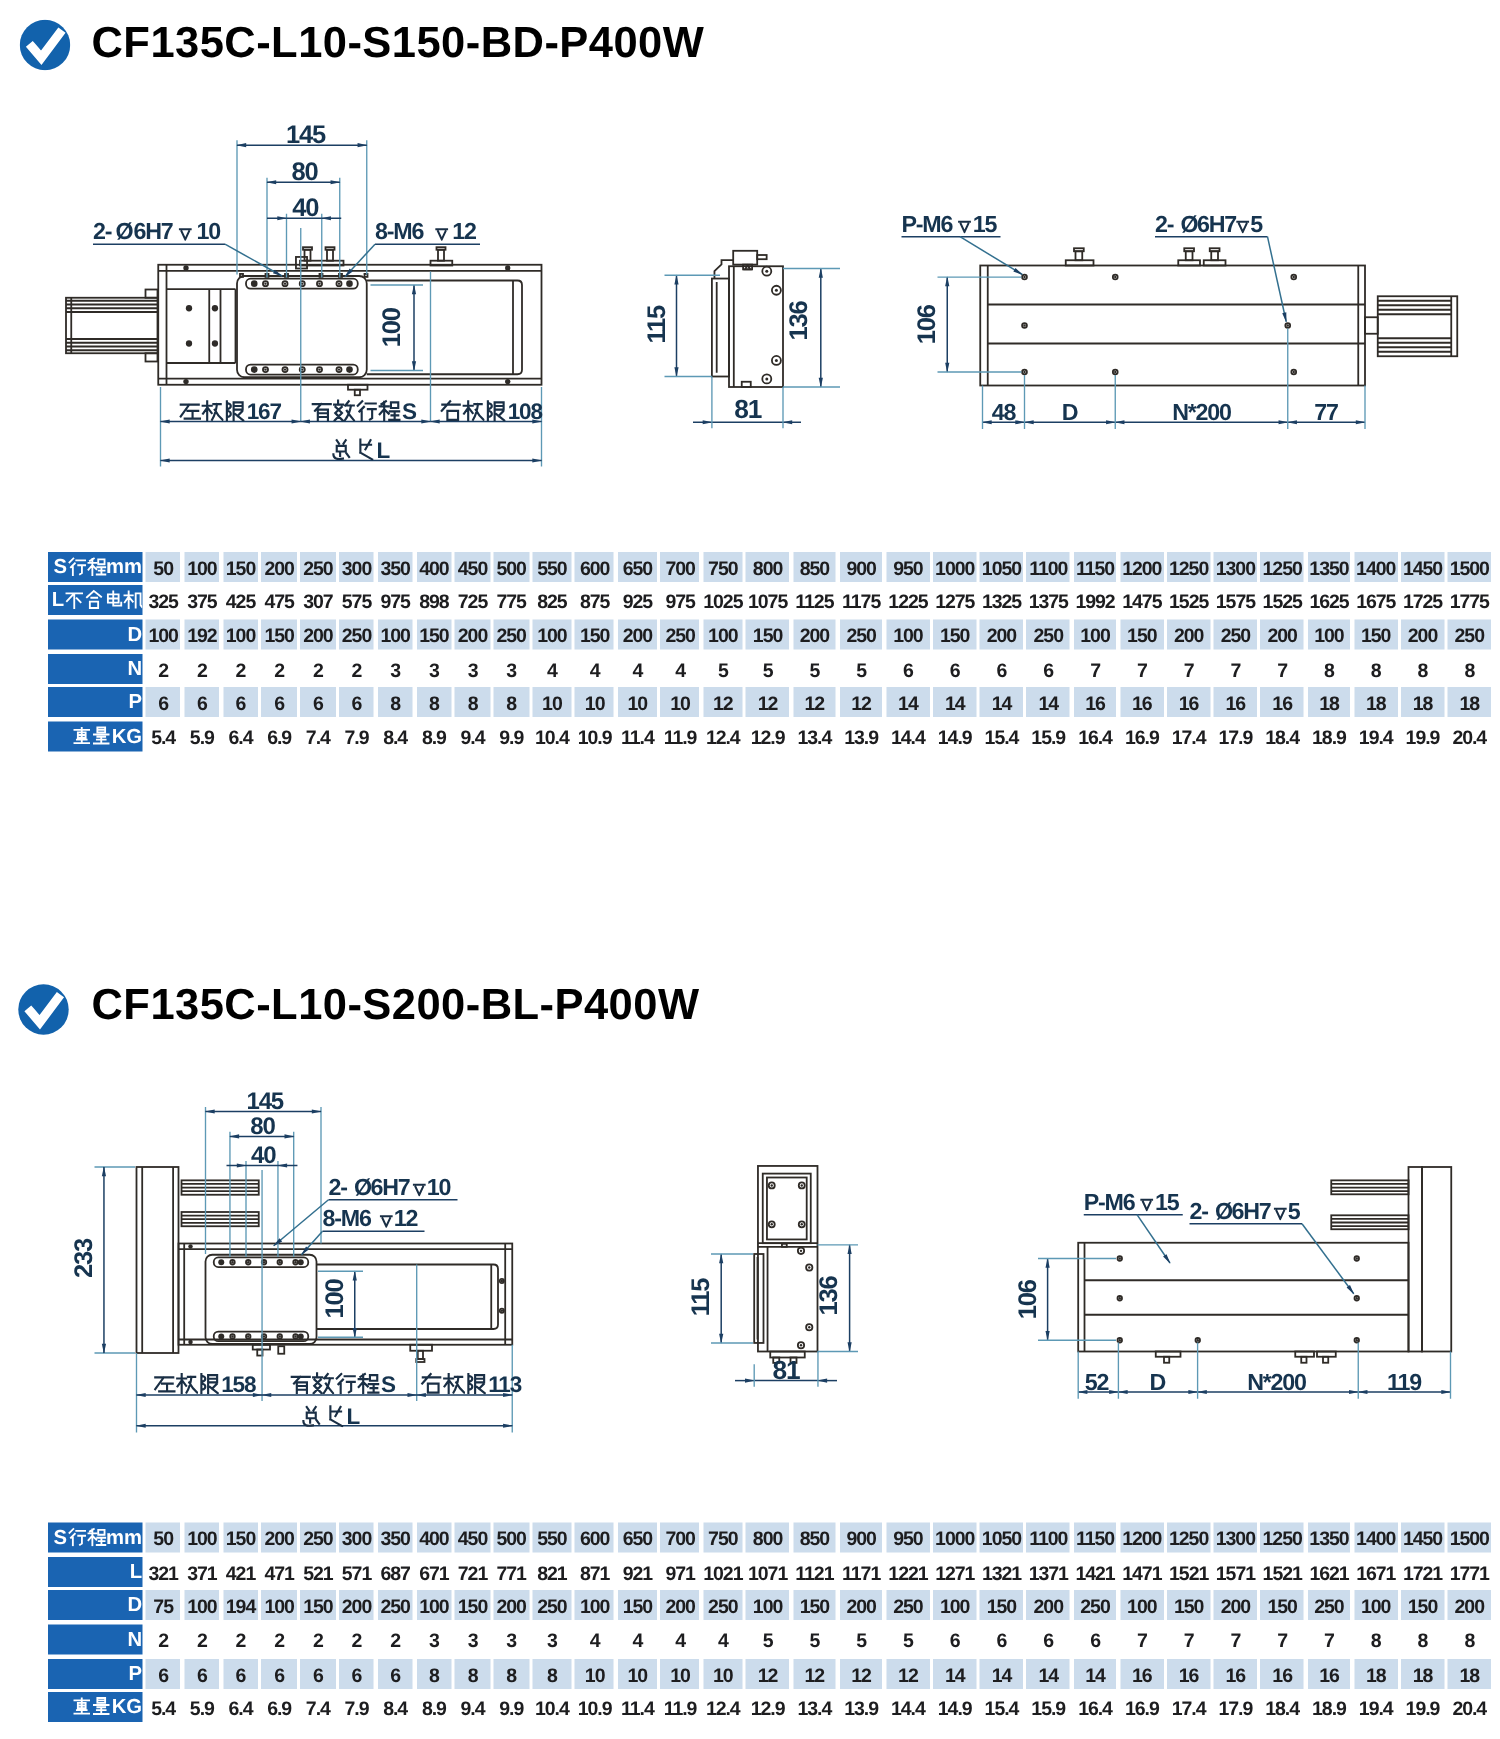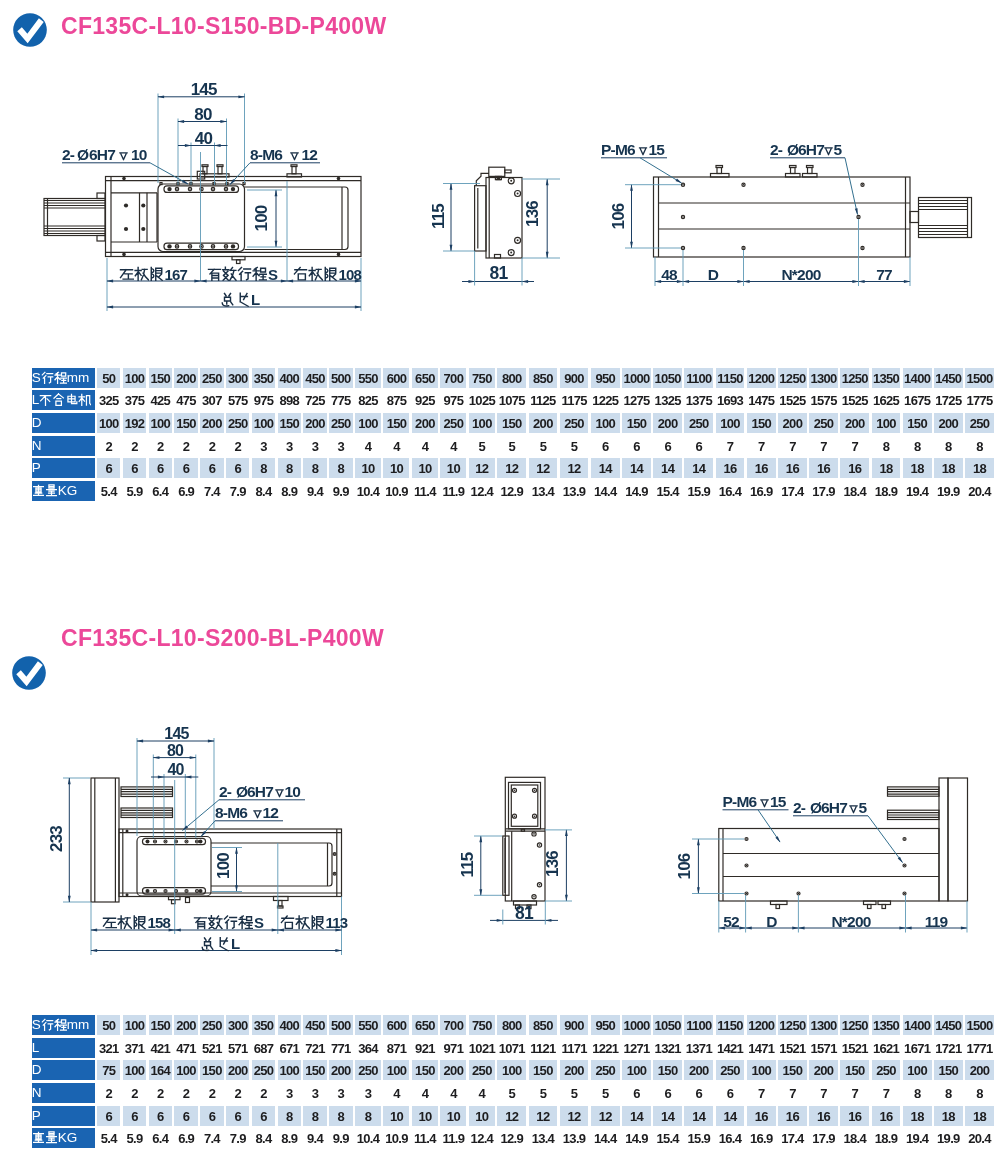--- a/index.html
+++ b/index.html
@@ -1,20 +1,20 @@
 <!DOCTYPE html>
 <html><head><meta charset="utf-8"><style>
 html,body{margin:0;padding:0;background:#fff}
 body{width:1000px;height:1159px;position:relative;font-family:"Liberation Sans",sans-serif;overflow:hidden}
 .abs{position:absolute}
-.ttl{position:absolute;left:61px;color:#ec4899;font-size:23px;font-weight:bold;letter-spacing:0.3px;white-space:nowrap}
+.ttl{position:absolute;left:61px;color:#000000;font-size:29px;font-weight:bold;letter-spacing:0.3px;white-space:nowrap}
 .ck{position:absolute;width:34px;height:34px}
 .tbl{position:absolute;left:31.7px;width:964px}
 .trow{display:flex;gap:2.4px;margin-bottom:2.7px;height:20px}
-.th{flex:0 0 63px;background:#1a64b2;color:#fff;font-weight:normal;font-size:13.5px;line-height:20.5px;text-align:left;white-space:nowrap}
+.th{flex:0 0 63px;background:#1a64b2;color:#fff;font-weight:bold;font-size:13.5px;line-height:20.5px;text-align:right;white-space:nowrap}
 .td{flex:0 0 23.4px;background:#fff;color:#1d1d1f;font-weight:bold;font-size:13px;line-height:21.2px;text-align:center;letter-spacing:-0.7px;white-space:nowrap}
 .td.s{background:#ccdcec}
 .td.m{flex:0 0 26.1px}
 .td.w{flex:0 0 28.8px}
 .zi{display:inline-block;vertical-align:-2px}
 svg text{font-family:"Liberation Sans",sans-serif;font-weight:bold}
 .p{stroke:#2f2b27;fill:none;stroke-width:1.2}
 .d{stroke:#1c3f63;fill:none;stroke-width:1}
 .x{stroke:#5d99b5;fill:none;stroke-width:0.9}
 .ld{stroke:#33708f;fill:none;stroke-width:1}
@@ -466,21 +466,21 @@
 <div class="td m">925</div>
 <div class="td m">975</div>
 <div class="td m">1025</div>
 <div class="td w">1075</div>
 <div class="td w">1125</div>
 <div class="td w">1175</div>
 <div class="td w">1225</div>
 <div class="td w">1275</div>
 <div class="td w">1325</div>
 <div class="td w">1375</div>
-<div class="td w">1693</div>
+<div class="td w">1992</div>
 <div class="td w">1475</div>
 <div class="td w">1525</div>
 <div class="td w">1575</div>
 <div class="td w">1525</div>
 <div class="td w">1625</div>
 <div class="td w">1675</div>
 <div class="td w">1725</div>
 <div class="td w">1775</div>
 </div>
 <div class="trow">
@@ -623,21 +623,21 @@
 <div class="td w">19.9</div>
 <div class="td w">20.4</div>
 </div>
 </div>
 
 <div class="ck" style="left:12.4px;top:656.4px"><svg viewBox="0 0 34 34">
       <circle cx="17" cy="17" r="16.8" fill="#1262ac"></circle>
       <path d="M8.5 18.5 L14.5 25.5 L26.5 9.5" fill="none" stroke="#fff" stroke-width="6" stroke-linecap="square"></path>
     </svg></div>
 
-<div class="ttl" style="top:625px">CF135C-L10-S200-BL-P400W</div>
+<div class="ttl" style="top:654px">CF135C-L10-S200-BL-P400W</div>
 
 <svg class="abs" style="left:0;top:690px;color:#1a2f45" width="1000" height="290" viewBox="0 690 1000 290">
 <defs>
       <marker id="ar2" viewBox="0 0 10 6" refX="9.2" refY="3" markerWidth="9" markerHeight="4" orient="auto-start-reverse">
         <path d="M0 0.9 L10 3 L0 5.1 Z" fill="#1c3f63"></path>
       </marker>
     </defs>
 
 <g>
 
@@ -986,21 +986,21 @@
 <div class="td">321</div>
 <div class="td">371</div>
 <div class="td">421</div>
 <div class="td">471</div>
 <div class="td">521</div>
 <div class="td">571</div>
 <div class="td">687</div>
 <div class="td">671</div>
 <div class="td">721</div>
 <div class="td">771</div>
-<div class="td m">364</div>
+<div class="td m">821</div>
 <div class="td m">871</div>
 <div class="td m">921</div>
 <div class="td m">971</div>
 <div class="td m">1021</div>
 <div class="td w">1071</div>
 <div class="td w">1121</div>
 <div class="td w">1171</div>
 <div class="td w">1221</div>
 <div class="td w">1271</div>
 <div class="td w">1321</div>
@@ -1012,21 +1012,21 @@
 <div class="td w">1521</div>
 <div class="td w">1621</div>
 <div class="td w">1671</div>
 <div class="td w">1721</div>
 <div class="td w">1771</div>
 </div>
 <div class="trow">
 <div class="th">D</div>
 <div class="td s">75</div>
 <div class="td s">100</div>
-<div class="td s">164</div>
+<div class="td s">194</div>
 <div class="td s">100</div>
 <div class="td s">150</div>
 <div class="td s">200</div>
 <div class="td s">250</div>
 <div class="td s">100</div>
 <div class="td s">150</div>
 <div class="td s">200</div>
 <div class="td s m">250</div>
 <div class="td s m">100</div>
 <div class="td s m">150</div>

